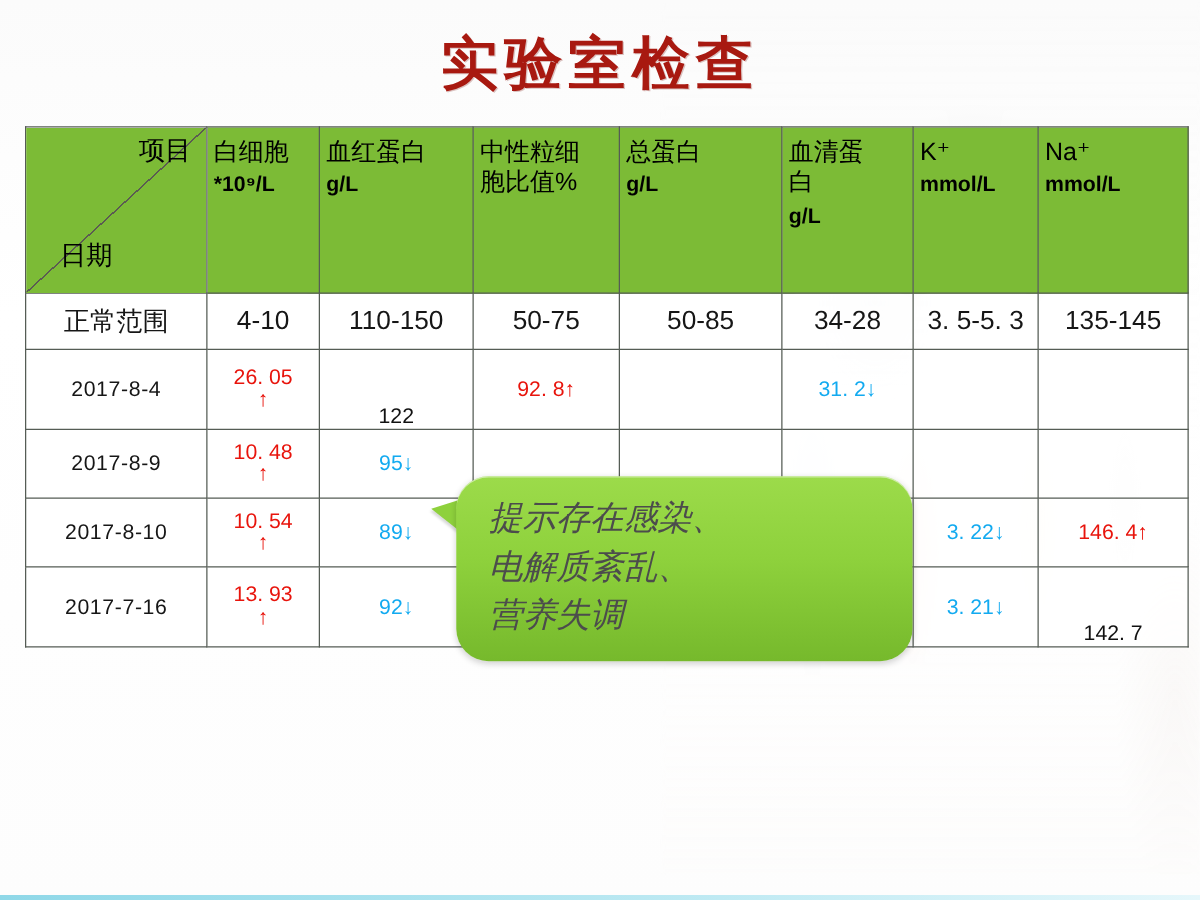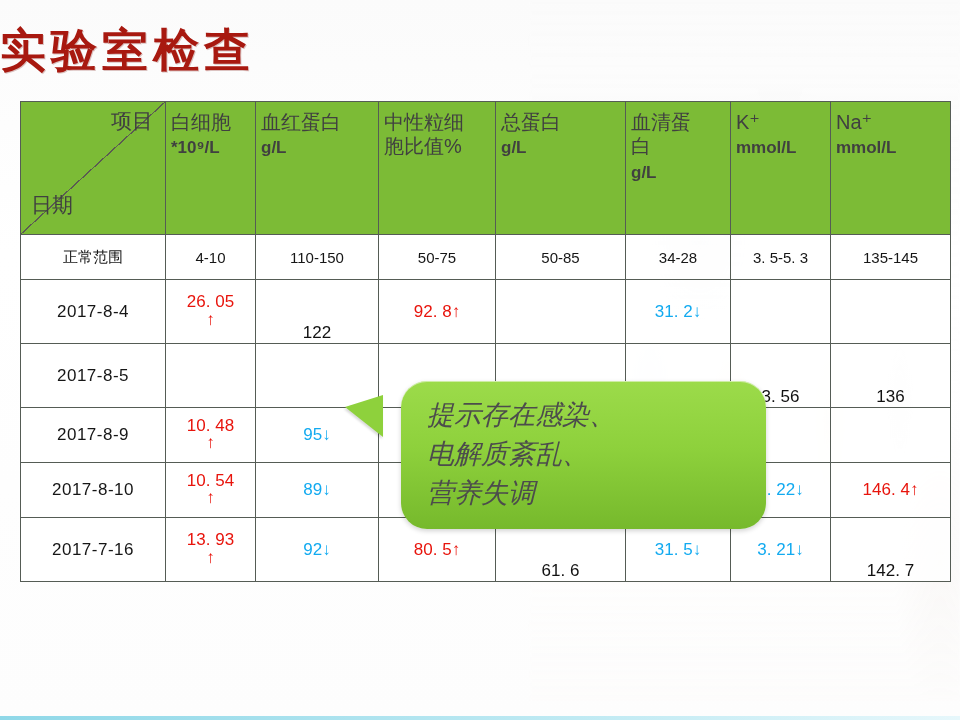--- a/index.html
+++ b/index.html
@@ -59,21 +59,21 @@
     height: 4px;
     background: linear-gradient(90deg, #8fd8e8 0%, #bfeaf3 60%, #e6f7fb 100%);
   }
 
   
   #title {
     position: absolute;
     top: 20px;
     left: 0;
     width: 960px;
-    text-align: left;
+    text-align: center;
     font-family: "DejaVu Serif", "Liberation Serif", serif;
     font-size: 46px;
     font-weight: bold;
     color: #a81910;
     letter-spacing: 5px;
     text-shadow: 1px 1px 0 rgba(120,20,10,0.25);
   }
 
   
   #lab-table {
@@ -93,21 +93,21 @@
     color: #161616;
     text-align: center;
     background: rgba(255,255,255,0.50);
   }
   #lab-table thead th {
     background: #7cbb36;
     height: 118px;
     text-align: left;
     vertical-align: top;
     font-weight: normal;
-    color: #404040;
+    color: #000000;
     padding: 8px 4px 6px 5px;
     line-height: 1.22;
     font-size: 20px;
   }
   .hdr-name { display: block; white-space: pre-line; }
   .hdr-unit { display: block; font-size: 17px; margin-top: 4px; font-weight: bold; }
   th.hdr-corner {
     position: relative;
     padding: 0;
     overflow: hidden;
@@ -121,26 +121,26 @@
                 rgba(0,0,0,0) calc(50% + 0.6px), rgba(0,0,0,0) 100%);
   }
   th.hdr-corner .corner-top {
     position: absolute;
     right: 12px;
     top: 6px;
     font-size: 21px;
   }
   th.hdr-corner .corner-bottom {
     position: absolute;
-    left: 10px;
+    left: 27px;
     bottom: 16px;
     font-size: 21px;
   }
   #lab-table tbody td { height: 54px; }
-  #lab-table tbody tr.row-range td { height: 44px; font-size: 15px; border-radius: 11px; }
+  #lab-table tbody tr.row-range td { height: 44px; font-size: 21px; border-radius: 11px; }
   td.date-cell { font-size: 21px; color: #111; letter-spacing: 0.5px; }
   td.range-label { font-size: 21px; }
 
   .v { display: inline-block; line-height: 1.05; white-space: nowrap; text-align: center; }
   .v.normal { color: #111111; margin-top: 44px; }
   .v.high { color: #e8140c; }
   .v.low  { color: #12aaf0; }
   .arrow { font-weight: bold; }
   .stack { display: block; }
 
@@ -157,21 +157,20 @@
     position: absolute;
     left: 20px;
     top: 0;
     width: 365px;
     height: 148px;
     border-radius: 26px;
     background: linear-gradient(180deg, #9cdb4a 0%, #8ed13c 45%, #76b92c 100%);
     box-shadow: inset 0 1px 0 rgba(255,255,255,0.5), 0 2px 5px rgba(0,0,0,0.18);
     box-sizing: border-box;
     padding: 14px 16px 10px 26px;
-    margin-left: 36px;
   }
   #callout .tail {
     position: absolute;
     left: 0;
     top: 14px;
     width: 0;
     height: 0;
     border-style: solid;
     border-width: 12px 38px 30px 0;
     border-color: transparent #8ed13c transparent transparent;
@@ -261,30 +260,20 @@
           <td class="date-cell">2017-8-4</td>
           <td><span class="v high"><span class="stack">26. 05</span><span class="arrow">↑</span></span></td>
           <td><span class="v normal">122</span></td>
           <td><span class="v high">92. 8<span class="arrow">↑</span></span></td>
           <td></td>
           <td><span class="v low">31. 2<span class="arrow">↓</span></span></td>
           <td></td>
           <td></td>
         </tr>
         <tr>
-          <td class="date-cell">2017-8-5</td>
-          <td></td>
-          <td></td>
-          <td></td>
-          <td></td>
-          <td></td>
-          <td><span class="v normal">3. 56</span></td>
-          <td><span class="v normal">136</span></td>
-        </tr>
-        <tr>
           <td class="date-cell">2017-8-9</td>
           <td><span class="v high"><span class="stack">10. 48</span><span class="arrow">↑</span></span></td>
           <td><span class="v low">95<span class="arrow">↓</span></span></td>
           <td></td>
           <td></td>
           <td></td>
           <td></td>
           <td></td>
         </tr>
         <tr>

